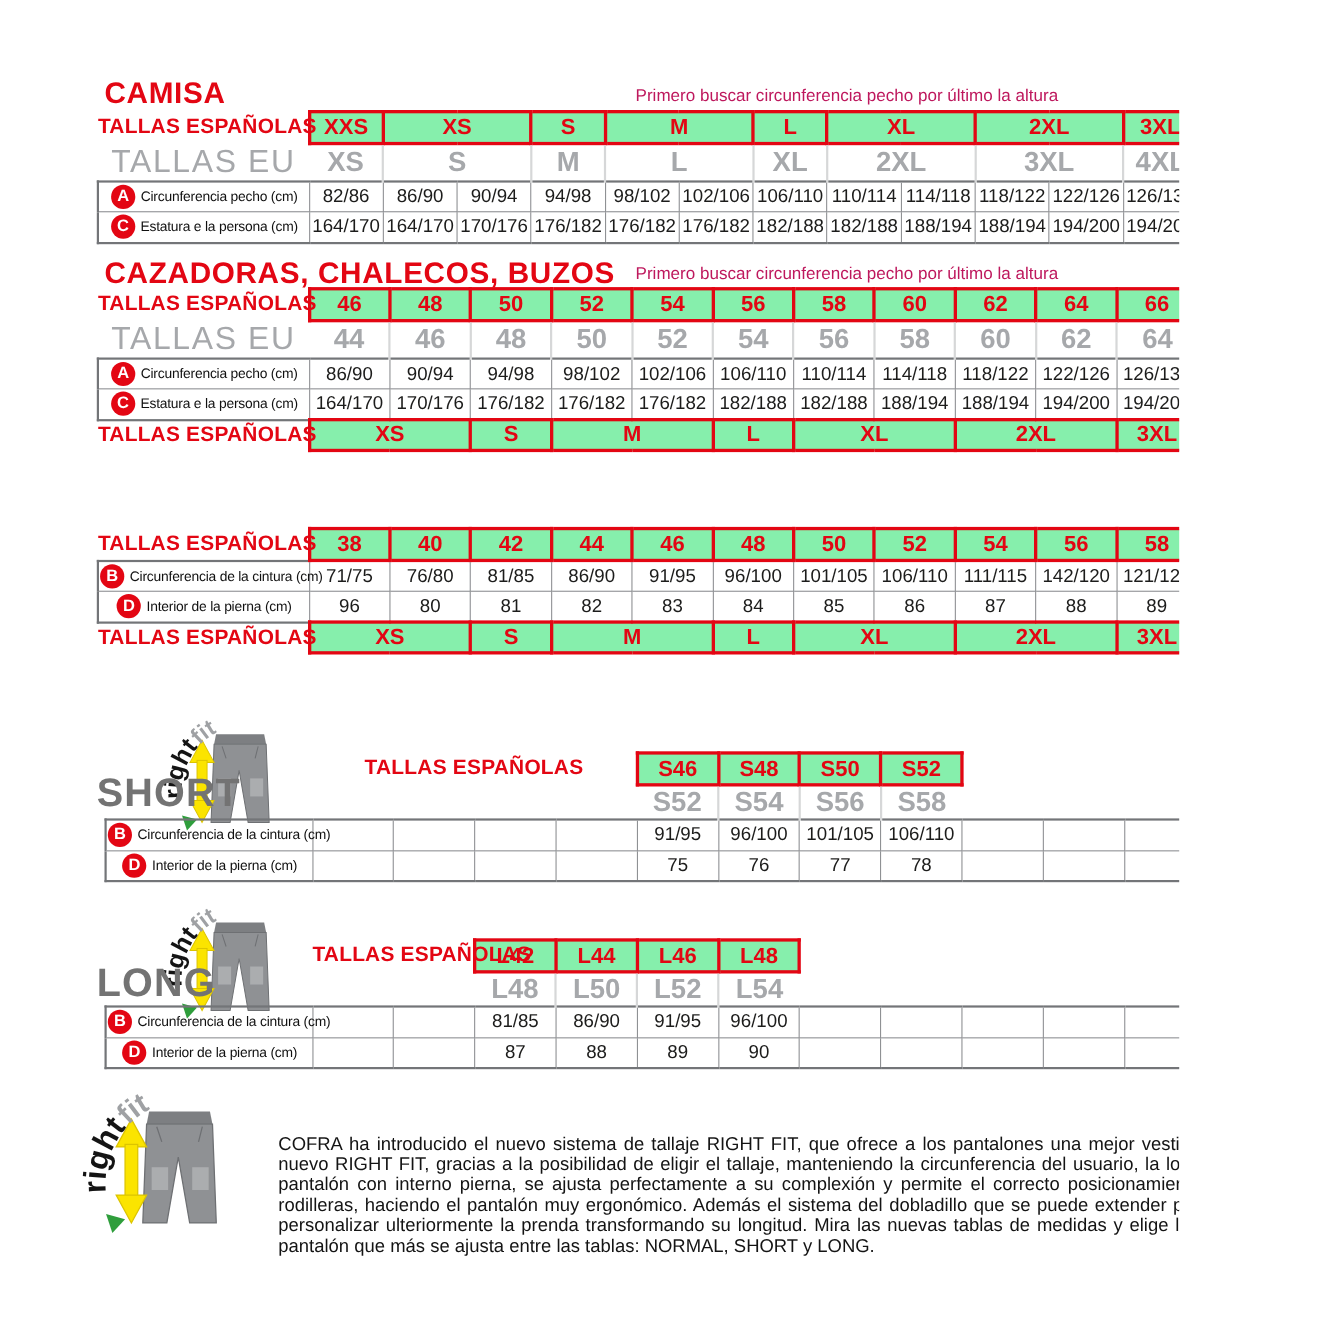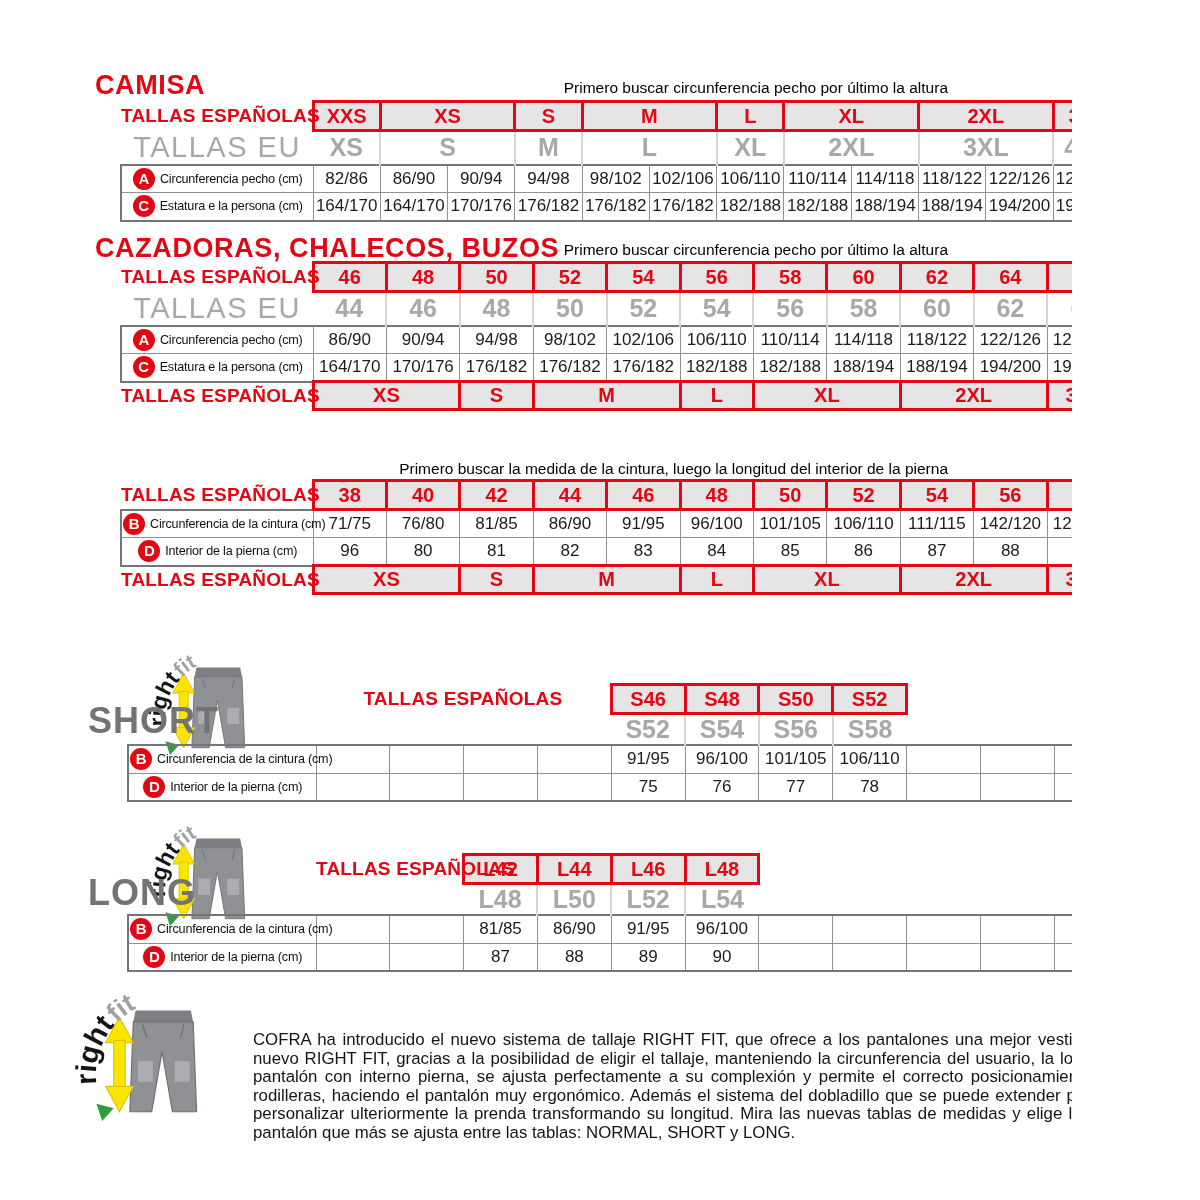--- a/index.html
+++ b/index.html
@@ -8,26 +8,26 @@
     --grid:#8f9194;
     --sep:#d6d7d8;
     --dark:#737578;
     --ink:#1c1c1b;
   }
   html,body{margin:0;padding:0;background:#fff;}
   body{font-family:"Liberation Sans",sans-serif;color:var(--ink);}
   #canvas{position:relative;width:1072px;height:1200px;background:#fff;overflow:hidden;}
 
   .sec-title{position:absolute;left:95px;color:var(--red);font-weight:700;font-size:27px;letter-spacing:.6px;white-space:nowrap;}
-  .sec-note{position:absolute;right:124px;font-size:15.5px;color:#000000;white-space:nowrap;}
-
-  table.sz{border-collapse:collapse;table-layout:fixed;width:1002px;position:absolute;left:88px;margin-left:32px;}
+  .sec-note{position:absolute;right:110px;font-size:15.5px;color:#be185d;white-space:nowrap;}
+
+  table.sz{border-collapse:collapse;table-layout:fixed;width:1002px;position:absolute;left:88px;}
   table.sz td{text-align:center;vertical-align:middle;padding:0;white-space:nowrap;} tr.r29{height:29px} tr.r28{height:28px}
 
-  td.red-box{border:3px solid var(--red);color:var(--red);font-weight:700;font-size:20px;background:#e5e5e5;}
+  td.red-box{border:3px solid var(--red);color:var(--red);font-weight:700;font-size:20px;background:#86efac;}
   td.red-lbl{color:var(--red);font-weight:700;font-size:19px;text-align:right;padding-right:9px;letter-spacing:.2px;}
   td.gray-lbl{color:var(--gray);font-weight:400;font-size:29px;text-align:left;letter-spacing:1.5px;}
   td.gray-size{color:var(--gray);font-weight:700;font-size:25px;}
   td.gsep{border-left:2px solid var(--sep);}
   td.val{border:1px solid var(--grid);font-size:17px;color:var(--ink);}
   td.mlabel{border:1px solid var(--grid);text-align:left;font-size:12.6px;letter-spacing:-.2px;color:#101010;padding-left:3px;}
   td.blank{border:none;}
   td.bt{border-top:2px solid var(--dark);}
   td.bb{border-bottom:2px solid var(--dark);}
   td.bl{border-left:2px solid var(--dark);}
@@ -202,21 +202,20 @@
           <td class="red-box" colspan="1">S</td>
           <td class="red-box" colspan="2">M</td>
           <td class="red-box" colspan="1">L</td>
           <td class="red-box" colspan="2">XL</td>
           <td class="red-box" colspan="2">2XL</td>
           <td class="red-box" colspan="1">3XL</td>
         </tr>
       </tbody>
     </table>
 
-  <div class="sec-note" style="top:460px">Primero buscar la medida de la cintura, luego la longitud del interior de la pierna</div>
   <table class="sz" style="top:479px" id="tbl-pantalones">
       <colgroup>
         <col style="width:192px">
         <col>
         <col>
         <col>
         <col>
         <col>
         <col>
         <col>

